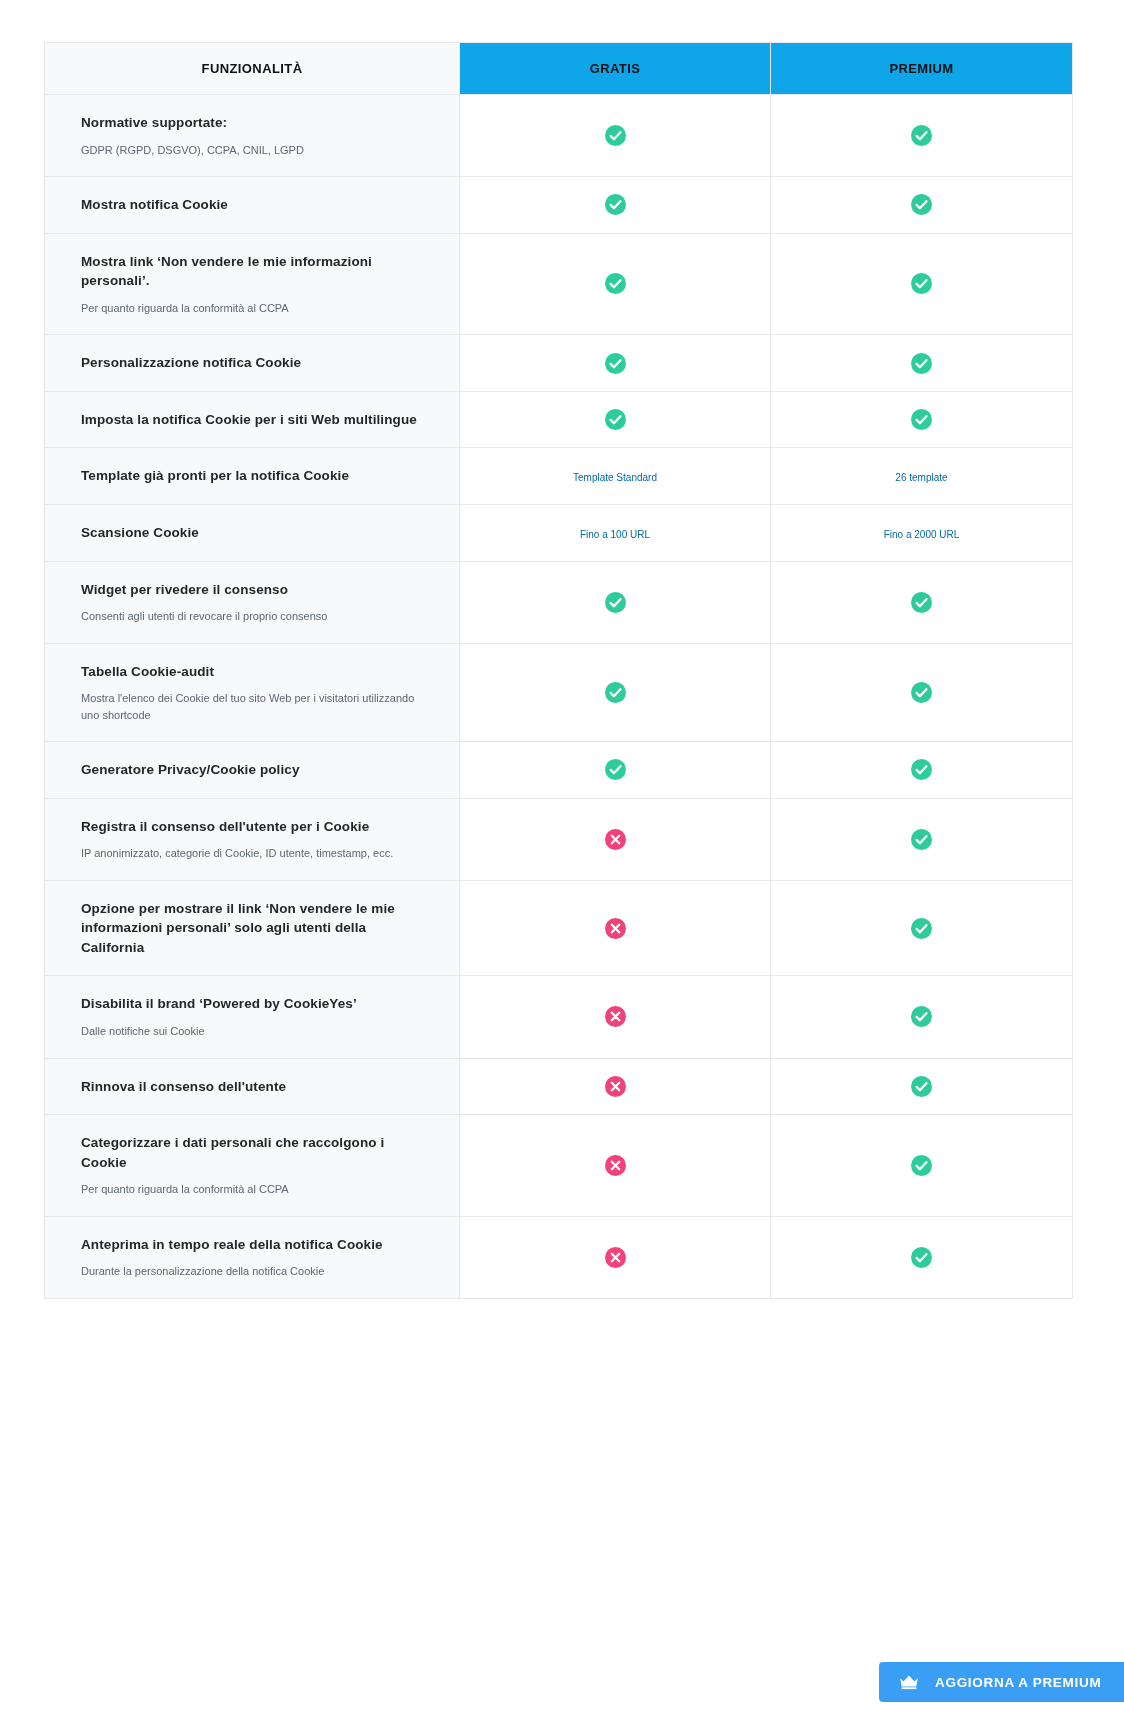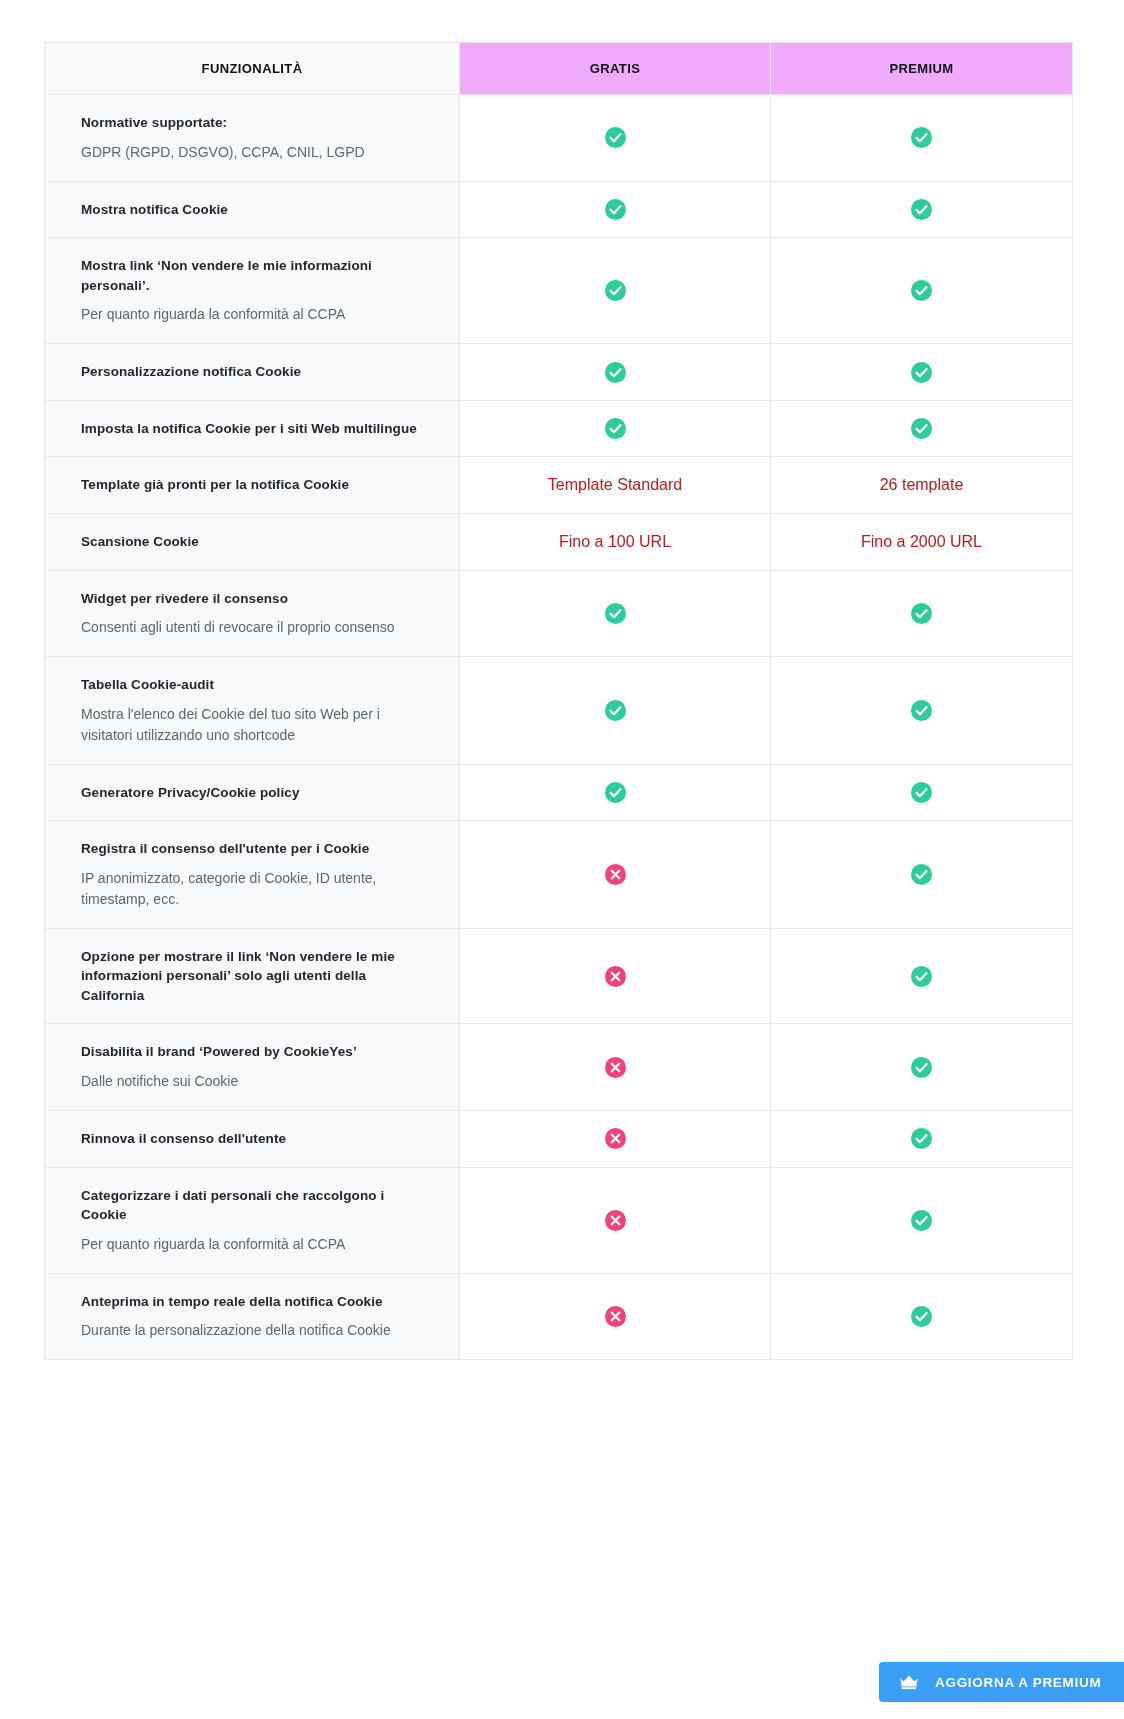--- a/index.html
+++ b/index.html
@@ -52,21 +52,21 @@
     font-weight: bold;
     letter-spacing: 0.4px;
     color: #0f1114;
     text-align: center;
     padding: 0 10px;
   }
   thead th.feature-head {
     background: #f8f9fa;
   }
   thead th.plan-head {
-    background: #f0abfc;
+    background: #0ea5e9;
   }
 
   
   td.feature-cell {
     background: #f8f9fa;
     padding: 18px 36px 18px 36px;
     text-align: left;
   }
   td.value-cell {
     background: #ffffff;
@@ -78,29 +78,29 @@
     display: block;
     font-size: 13.5px;
     font-weight: bold;
     color: #23272c;
     line-height: 1.45;
     letter-spacing: 0.1px;
   }
   .feat-sub {
     display: block;
     margin-top: 9px;
-    font-size: 14px;
+    font-size: 11px;
     font-weight: normal;
     color: #5d6672;
     line-height: 1.5;
   }
 
   .value-text {
-    font-size: 16px;
-    color: #b91c1c;
+    font-size: 10px;
+    color: #0369a1;
     line-height: 1.5;
   }
   .value-link {
     display: block;
     margin-top: 6px;
     font-size: 13px;
     color: #4fb3f6;
     text-decoration: underline;
     cursor: pointer;
   }

